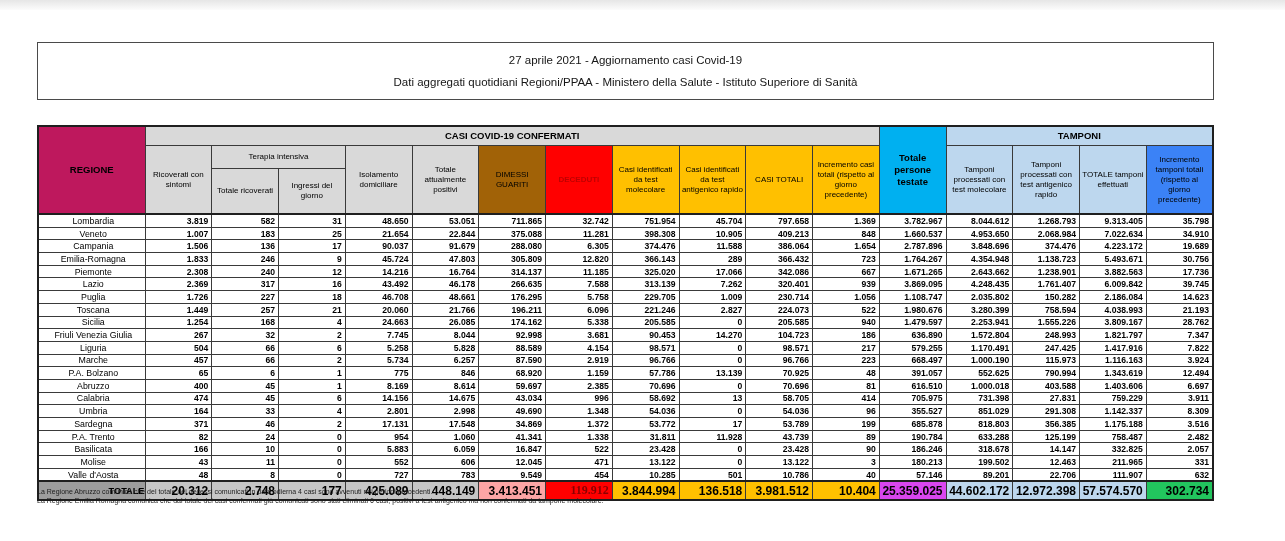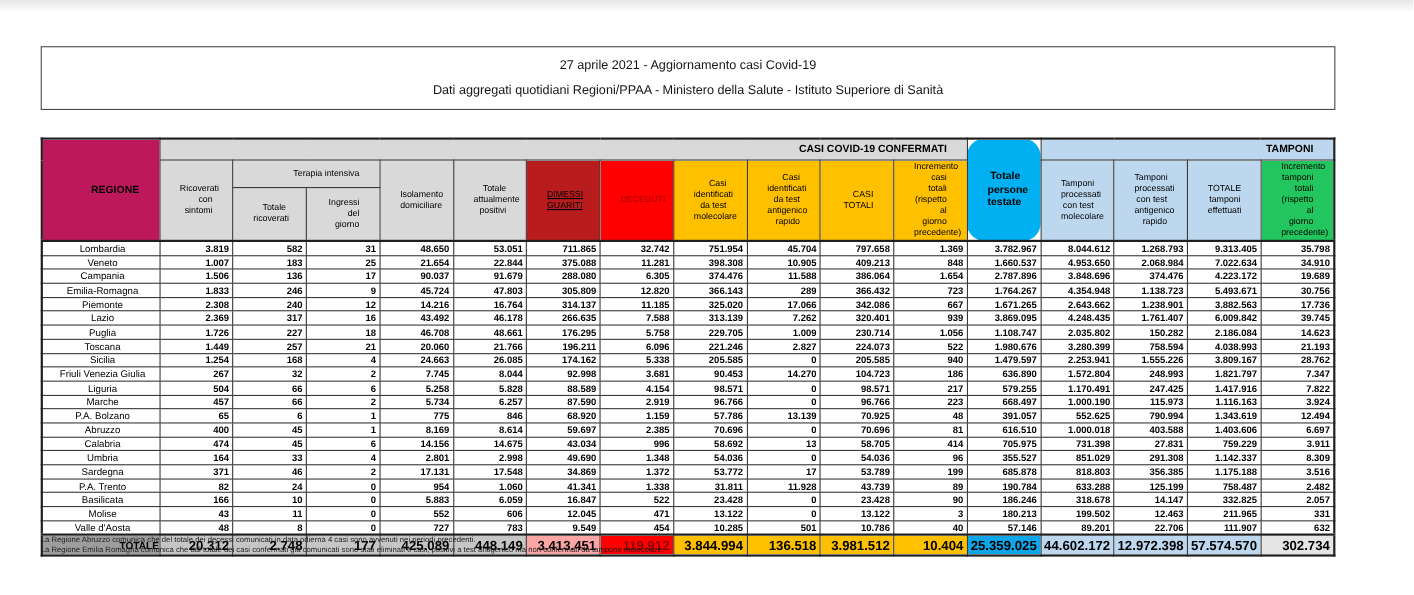--- a/index.html
+++ b/index.html
@@ -16,46 +16,46 @@
     background:#fff;
   }
   table.covid{
     position:absolute;left:37px;top:125px;width:1177px;
     border-collapse:collapse;table-layout:fixed;border:2px solid #1f1f1f;
   }
   col.c-region{width:107px;}
   th,td{border:1px solid #3a3a3a;overflow:hidden;white-space:nowrap;}
   thead th{
     background:#d9d9d9;font-size:8px;font-weight:normal;line-height:1.25;
-    padding:1px 18px;white-space:normal;text-align:right;vertical-align:middle;
+    padding:1px 2px;white-space:normal;text-align:center;vertical-align:middle;
   }
   thead{border-bottom:2px solid #1f1f1f;}
   tr.h1 th{height:16px;font-weight:bold;font-size:9.5px;}
   tr.h2 th{height:20px;}
   tr.h3 th{height:42px;}
   th.regione{background:#be185d;font-weight:bold;font-size:9px;}
-  th.green{background:#b91c1c;text-decoration:underline;}
+  th.green{background:#a16207;}
   th.red{background:#ff0000;color:#c00000;font-weight:bold;}
   th.yellow{background:#ffc000;}
-  th.cyan{background:#00b0f0;font-weight:normal;font-size:8px;border-radius:16px;}
+  th.cyan{background:#00b0f0;font-weight:normal;font-size:8px;}
   th.lblue{background:#bdd7ee;margin-top:20px;}
-  th.gray{background:#22c55e;}
+  th.gray{background:#3b82f6;}
   tbody td{height:11.7px;background:#fff;}
   td.region-name{font-size:8.8px;padding:0 0 0 3px;text-align:center;}
   td.num{font-size:8.6px;font-weight:bold;text-align:right;padding:0 3px 0 0;}
   tr.totale{border-top:2px solid #1f1f1f;}
   tr.totale td{height:17px;font-weight:bold;font-size:12px;}
   tr.totale td:nth-child(1){background:#9d9d9d;text-align:right;font-size:9.2px;}
   tr.totale td:nth-child(n+2):nth-child(-n+6){background:#c6c6c6;}
   tr.totale td:nth-child(7){background:#fca5a5;}
-  tr.totale td:nth-child(8){background:#ff0000;color:#8b0000;}
+  tr.totale td:nth-child(8){background:#ff0000;color:#8b0000;font-family:Liberation Serif, serif;}
   tr.totale td:nth-child(n+9):nth-child(-n+12){background:#ffc000;}
-  tr.totale td:nth-child(13){background:#0ea5e9;}
+  tr.totale td:nth-child(13){background:#d946ef;}
   tr.totale td:nth-child(n+14):nth-child(-n+16){background:#bdd7ee;}
-  tr.totale td:nth-child(17){background:#e5e5e5;}
+  tr.totale td:nth-child(17){background:#22c55e;}
   .notes{position:absolute;left:37px;top:487px;width:1180px;}
   .notes-heading{font-size:9px;font-weight:bold;margin-bottom:9px;}
   .note-line{font-size:7px;line-height:1.3;color:#1c1c1c;}
 </style>
 </head>
 <body>
 
 <div class="top-strip"></div>
 
 <div class="title-box">

